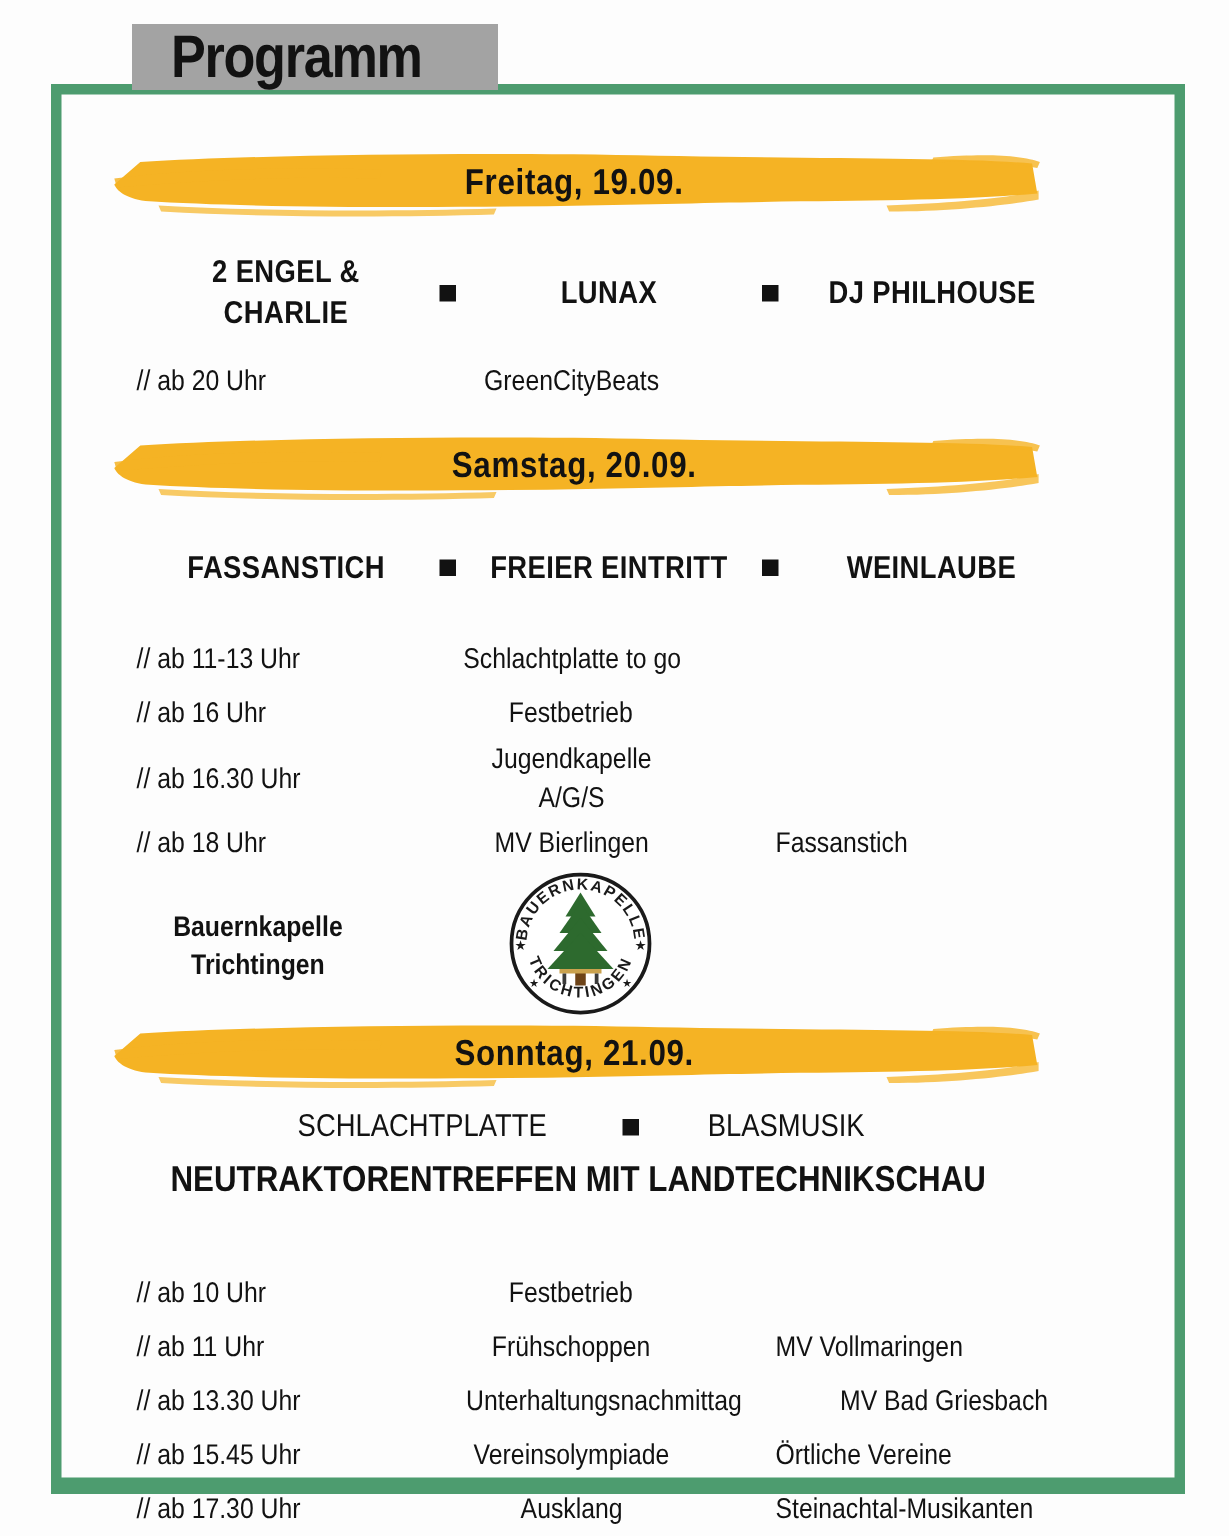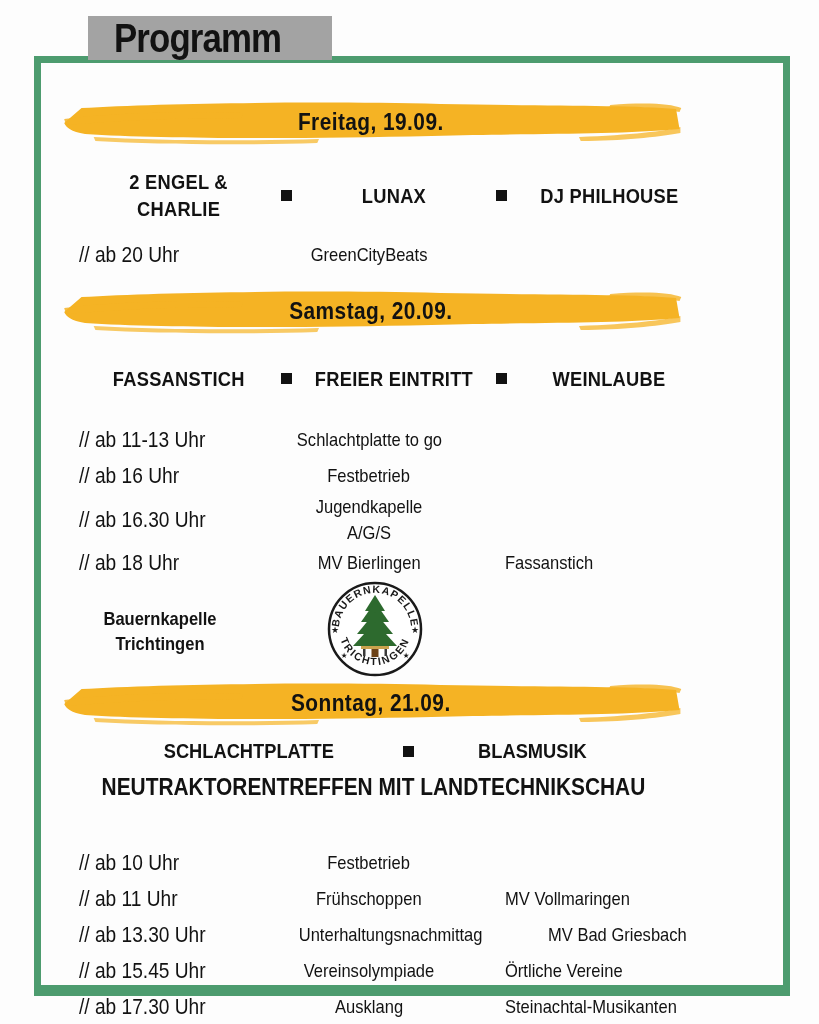--- a/index.html
+++ b/index.html
@@ -10,56 +10,56 @@
   }
   .frame {
     position:absolute; left:34px; top:56px; width:756px; height:940px;
     border:7px solid #4D9C6F; border-bottom-width:11px; box-sizing:border-box; z-index:1;
   }
   .title {
     position:absolute; left:88px; top:16px; margin:0; z-index:3;
     background:#a3a3a3; padding:0 26px;
     font-size:40px; font-weight:800; line-height:1.1; letter-spacing:-1px;
   }
-  .content { position:absolute; left:35px; top:63px; width:676px; z-index:2; }
+  .content { position:absolute; left:47px; top:63px; width:676px; z-index:2; }
 
   .cond { display:inline-block; transform:scaleX(0.87); }
   .cond-l { transform-origin:left center; }
   .cond-c { transform-origin:center center; }
 
   .brush-bar { position:relative; height:40px; margin:0 28px 0 24px; }
   .brush-bar svg.brush { position:absolute; left:0; top:-3px; width:100%; height:46px; }
   .bar-label {
     position:relative; display:block; text-align:center; z-index:1;
     line-height:40px; font-size:24px; font-weight:700; letter-spacing:0.5px;
   }
 
   .hl-row { display:grid; grid-template-columns:1fr auto 1fr auto 1fr; align-items:center; margin-top:26px;padding-left:42px; }
   .hl { text-align:center; font-weight:700; font-size:21px; line-height:1.3; letter-spacing:0.3px; }
   .hl .pre { white-space:pre-line; }
   .sq { width:11px; height:11px; background:#121212; }
 
   .row { display:grid; grid-template-columns:250px 1fr 258px; align-items:center; min-height:36px; }
   .row-tall { min-height:100px; }
-  .time  { padding-left:44px; font-size:22px; }
+  .time  { padding-left:44px; font-size:19px; }
   .event { text-align:center; font-size:19px; line-height:1.35; }
   .event .pre { white-space:pre-line; }
   .extra { padding-left:52px; font-size:19px; }
   .bold .time .cond, .bold .event .cond { font-weight:700; }
 
   .m-bar1 { margin-top:39px; }
   .m-bar2 { margin-top:18px; }
   .m-bar3 { margin-top:2px; }
   .m-row-fr { margin-top:14px; }
   .m-hl-sa { margin-top:34px; }
   .m-sched-sa { margin-top:30px; }
   .m-sched-so { margin-top:44px; }
 
-  .head1 { display:flex; justify-content:center; align-items:center; gap:56px; margin-top:16px;
-           font-weight:700; font-size:21px; }
+  .head1 { display:flex; justify-content:center; align-items:center; gap:38px; margin-top:16px;
+           font-weight:400; font-size:21px; }
   .head2 { text-align:center; font-weight:700; font-size:24px; margin-top:10px; }
 
   .logo-wrap { padding-left:40px; }
   .logo-wrap svg { display:block; margin-top:-4px; }
 </style>
 </head>
 <body>
 
 <div class="frame"></div>
 

